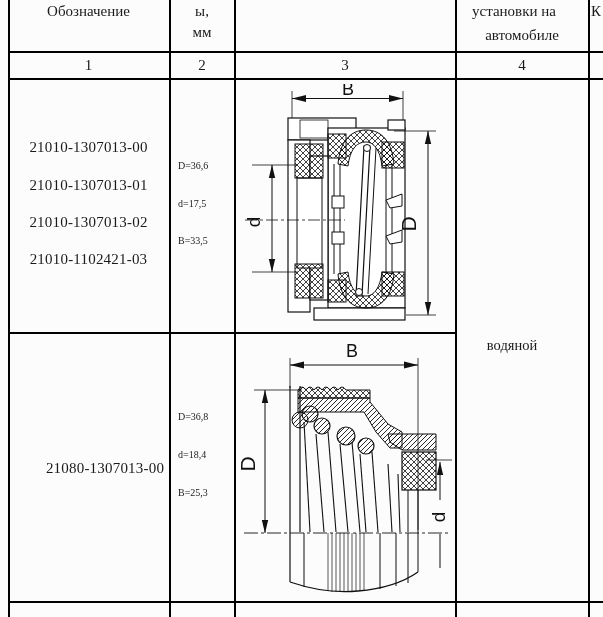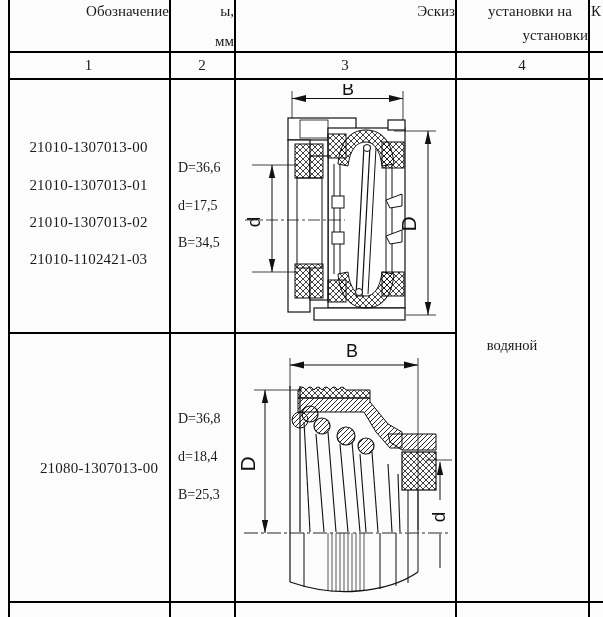--- a/index.html
+++ b/index.html
@@ -2,24 +2,24 @@
 <html><head>
 <meta charset="utf-8">
 <style>
   html,body{margin:0;padding:0;}
   body{font-family:"Liberation Serif","DejaVu Serif",serif;background:#ffffff;}
   .page{position:relative;width:603px;height:617px;background:#fcfcfc;overflow:hidden;color:#1a1a1a;}
   .vline{position:absolute;top:0;bottom:0;width:1.6px;background:#000;}
   .hline{position:absolute;height:1.6px;background:#000;}
   .txt{position:absolute;white-space:nowrap;line-height:1.1;}
   .center{text-align:center;}
-  .hdr{font-size:15px;text-align:right;}
+  .hdr{font-size:15px;}
   .num{font-size:15px;}
   .desig{font-size:15px;letter-spacing:.2px;}
-  .dim{font-size:14px;font-family:Liberation Serif, serif;}
+  .dim{font-size:10px;font-family:Liberation Serif, serif;}
   .install{font-size:14.5px;}
   svg{position:absolute;}
   svg text{font-family:"Liberation Sans","DejaVu Sans",sans-serif;fill:#111;}
 </style>
 </head>
 <body>
 
 <div class="page">
 
   <div class="vline" style="left:8px"></div>
@@ -28,42 +28,41 @@
   <div class="vline" style="left:455px"></div>
   <div class="vline" style="left:588px"></div>
 
   <div class="hline" style="left:8px;top:51px;width:595px"></div>
   <div class="hline" style="left:8px;top:78px;width:595px"></div>
   <div class="hline" style="left:8px;top:332px;width:448px"></div>
   <div class="hline" style="left:8px;top:601px;width:595px"></div>
 
   <div class="txt hdr center" style="left:8px;top:3px;width:161px">Обозначение</div>
   <div class="txt hdr center" style="left:170px;top:3px;width:64px">ы,</div>
-  <div class="txt hdr center" style="left:170px;top:33px;width:64px">мм</div>
-  <div class="txt hdr center" style="left:235px;top:3px;width:220px">Эскиз</div>
+  <div class="txt hdr center" style="left:170px;top:24px;width:64px">мм</div>
   <div class="txt hdr center" style="left:456px;top:3px;width:116px">установки на</div>
-  <div class="txt hdr center" style="left:456px;top:27px;width:132px">установки</div>
+  <div class="txt hdr center" style="left:456px;top:27px;width:132px">автомобиле</div>
   <div class="txt hdr" style="left:591px;top:3px">К</div>
 
   <div class="txt num center" style="left:8px;top:57px;width:161px">1</div>
   <div class="txt num center" style="left:170px;top:57px;width:64px">2</div>
   <div class="txt num center" style="left:235px;top:57px;width:220px">3</div>
   <div class="txt num center" style="left:456px;top:57px;width:132px">4</div>
 
   <div>
     <div class="txt desig center" style="left:8px;top:139px;width:161px">21010-1307013-00</div>
     <div class="txt desig center" style="left:8px;top:177px;width:161px">21010-1307013-01</div>
     <div class="txt desig center" style="left:8px;top:214px;width:161px">21010-1307013-02</div>
     <div class="txt desig center" style="left:8px;top:251px;width:161px">21010-1102421-03</div>
   </div>
 
   <div>
     <div class="txt dim" style="left:178px;top:160px">D=36,6</div>
     <div class="txt dim" style="left:178px;top:198px">d=17,5</div>
-    <div class="txt dim" style="left:178px;top:235px">B=34,5</div>
+    <div class="txt dim" style="left:178px;top:235px">B=33,5</div>
   </div>
 
   <svg style="left:240px;top:84px" width="215" height="246" viewBox="0 0 215 246">
     <defs>
       <pattern id="xh1" patternUnits="userSpaceOnUse" width="6" height="6">
         <path d="M0,0 L6,6 M6,0 L0,6" stroke="#111" stroke-width="0.8"></path>
       </pattern>
     </defs>
     <g stroke="#111" fill="none" stroke-width="1.2">
 
@@ -129,21 +128,21 @@
         <line x1="188" y1="47" x2="188" y2="231" stroke-width="1"></line>
         <polygon points="188,47 184.8,60 191.2,60" fill="#111" stroke="none"></polygon>
         <polygon points="188,231 184.8,218 191.2,218" fill="#111" stroke="none"></polygon>
       </g>
     </g>
     <text x="108" y="11" font-size="18" text-anchor="middle">B</text>
     <text transform="translate(176,140) rotate(-90)" font-size="21" text-anchor="middle">D</text>
     <text transform="translate(20,138) rotate(-90)" font-size="19" text-anchor="middle">d</text>
   </svg>
 
-  <div class="txt desig center" style="left:19px;top:460px;width:160px">21080-1307013-00</div>
+  <div class="txt desig center" style="left:25px;top:460px;width:160px">21080-1307013-00</div>
   <div>
     <div class="txt dim" style="left:178px;top:411px">D=36,8</div>
     <div class="txt dim" style="left:178px;top:449px">d=18,4</div>
     <div class="txt dim" style="left:178px;top:487px">B=25,3</div>
   </div>
 
   <svg style="left:240px;top:342px" width="215" height="253" viewBox="0 0 215 253">
     <defs>
       <pattern id="xh2" patternUnits="userSpaceOnUse" width="6" height="6">
         <path d="M0,0 L6,6 M6,0 L0,6" stroke="#111" stroke-width="0.8"></path>

